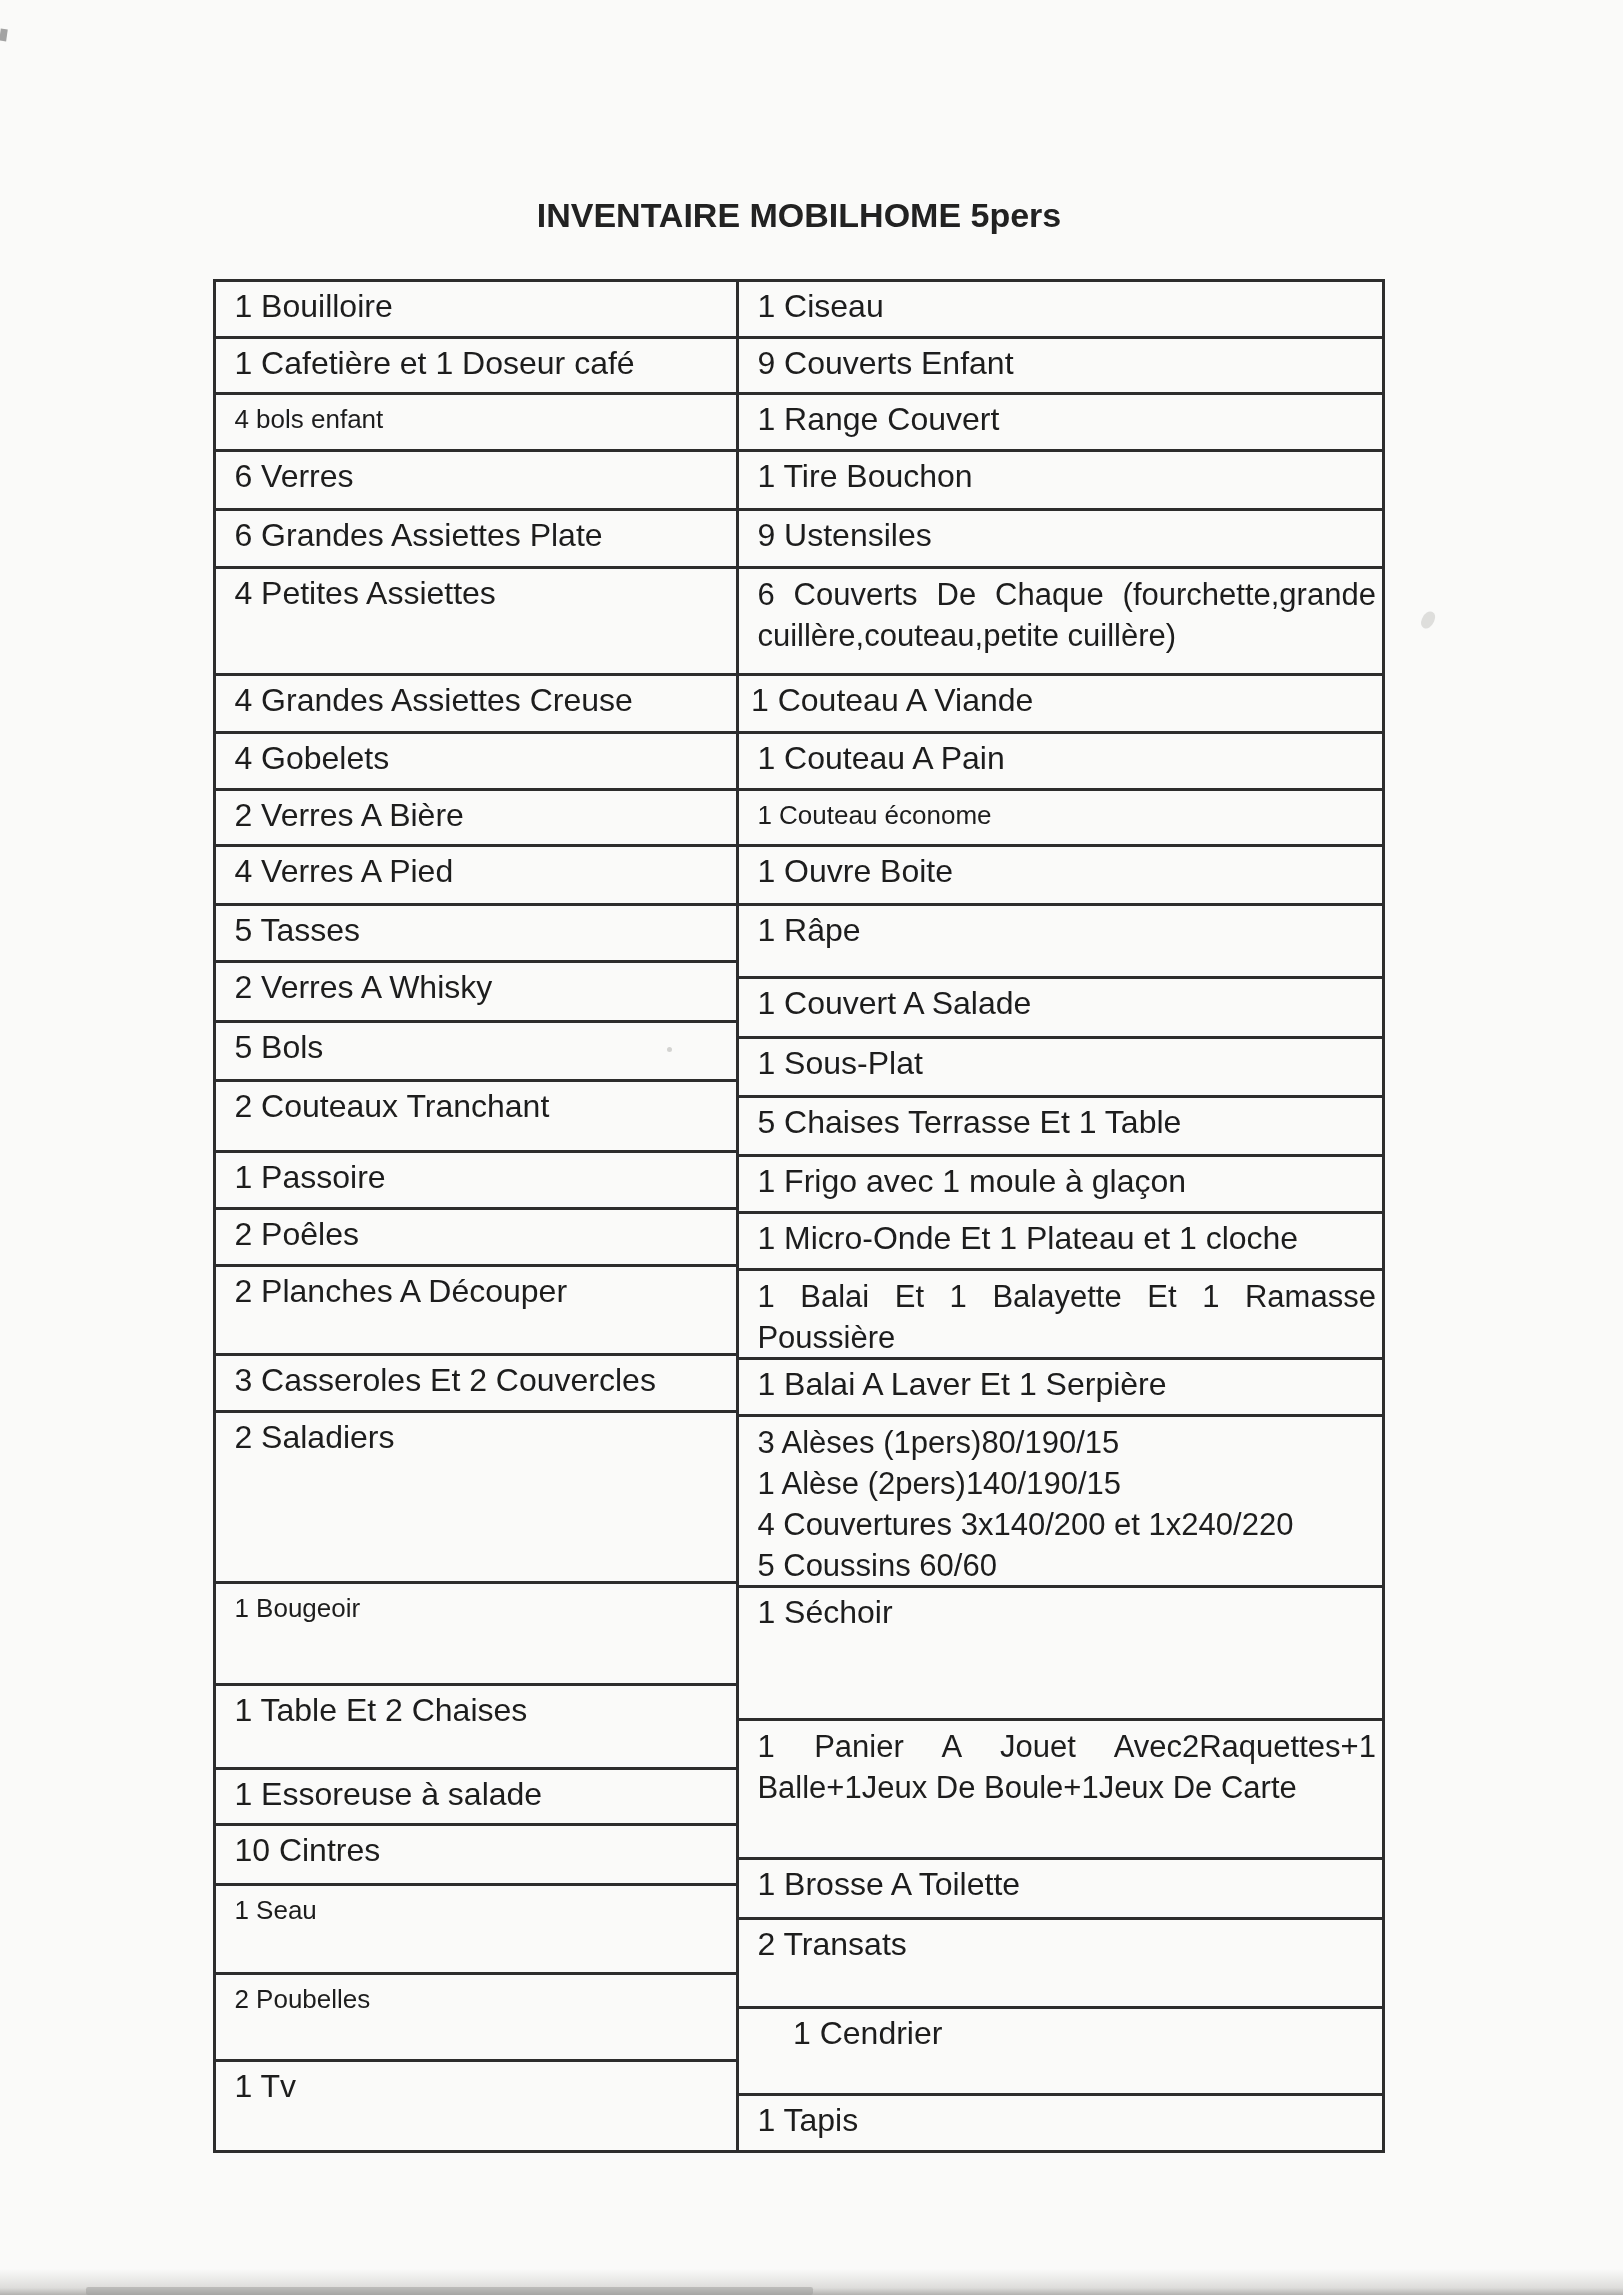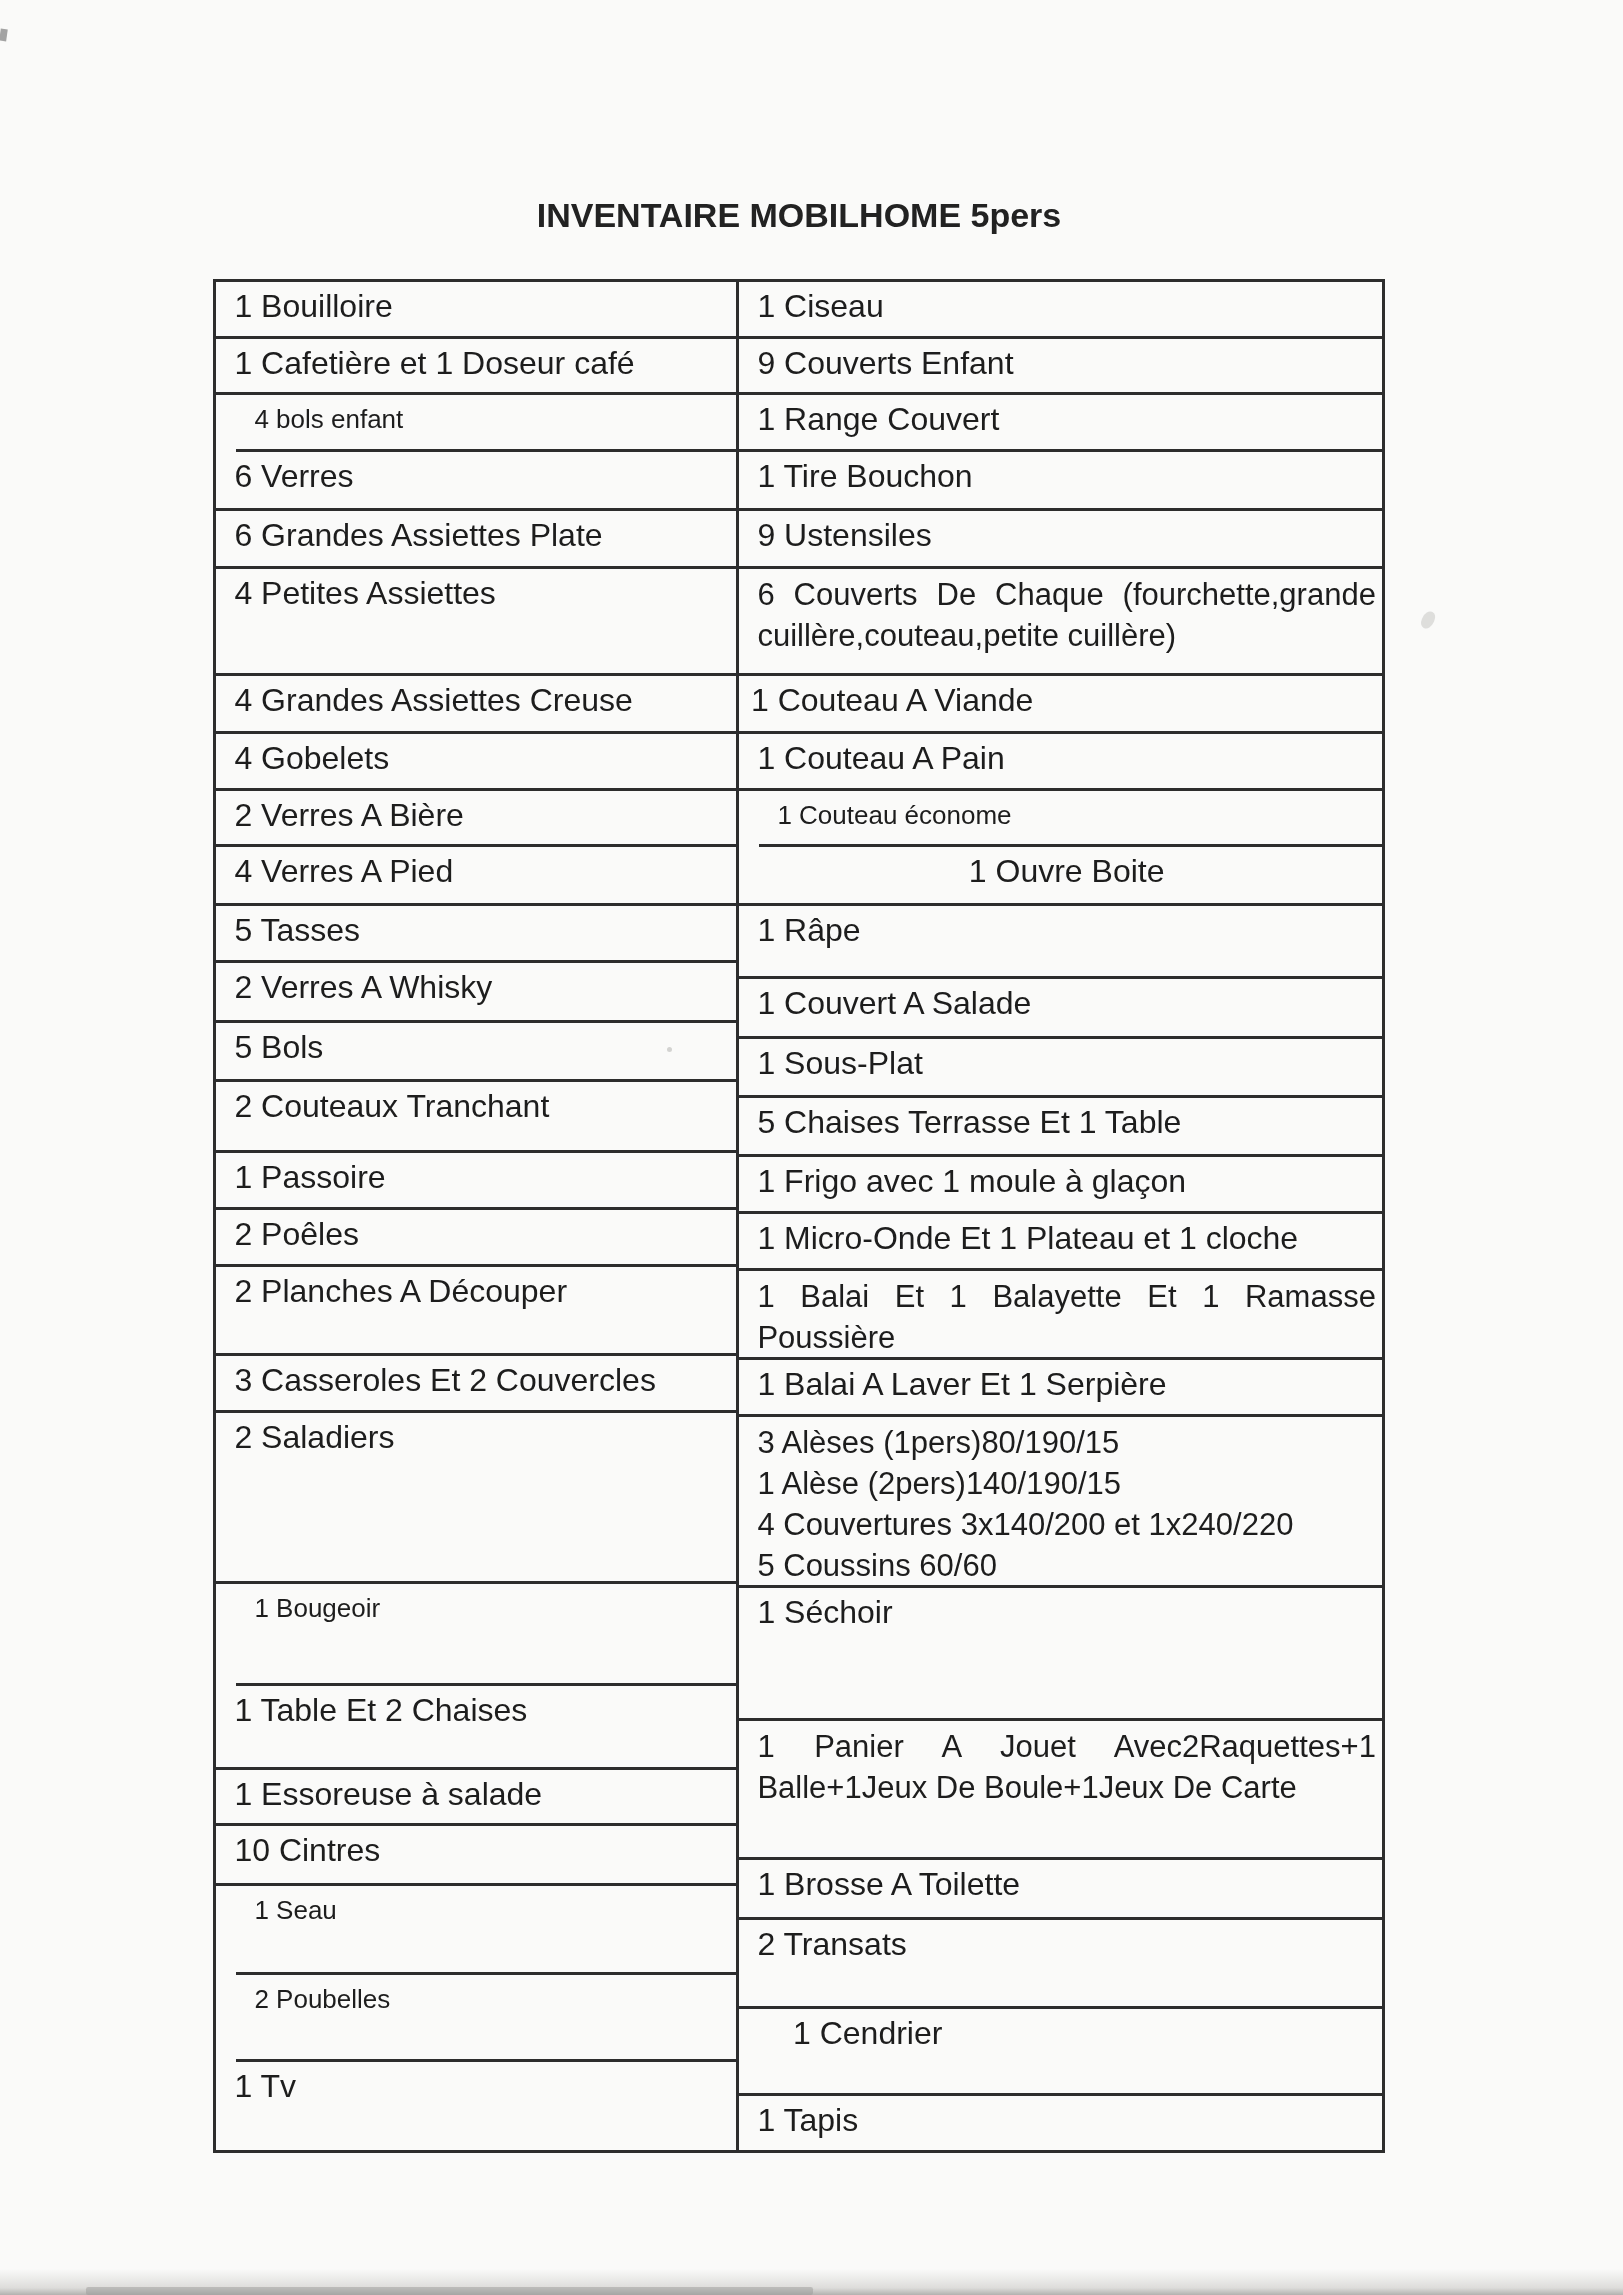--- a/index.html
+++ b/index.html
@@ -32,21 +32,21 @@
   .col-right{flex:1;}
   .cell{
     box-sizing:border-box;
     border-bottom:3.1px solid #2d2d2d;
     padding:4.6px 6.1px 0 18.4px;
     font-size:32px;
     line-height:38px;
     overflow:hidden;
   }
   .col .cell:last-child{border-bottom:none;}
-  .cell.small{font-size:26px;margin-left:20px;}
+  .cell.small{font-size:26px;}
   .cell.indent{padding-left:54px;}
   .cell.multi{font-size:31px;}
   .cell.multi .line{line-height:41px;white-space:normal;}
   .line{white-space:nowrap;}
   .line.j{
     text-align:justify;
     text-align-last:justify;
     white-space:normal;
     font-size:31px;
   }
@@ -190,21 +190,21 @@
       </div>
       <div class="cell" style="height: 58px; padding-left: 12px;">
         <div class="line">1 Couteau A Viande</div>
       </div>
       <div class="cell" style="height: 57px;">
         <div class="line">1 Couteau A Pain</div>
       </div>
       <div class="cell small" style="height: 56px;">
         <div class="line">1 Couteau économe</div>
       </div>
-      <div class="cell" style="height: 59px; text-align: center;">
+      <div class="cell" style="height: 59px;">
         <div class="line">1 Ouvre Boite</div>
       </div>
       <div class="cell" style="height: 73px;">
         <div class="line">1 Râpe</div>
       </div>
       <div class="cell" style="height: 60px;">
         <div class="line">1 Couvert A Salade</div>
       </div>
       <div class="cell" style="height: 59px;">
         <div class="line">1 Sous-Plat</div>

